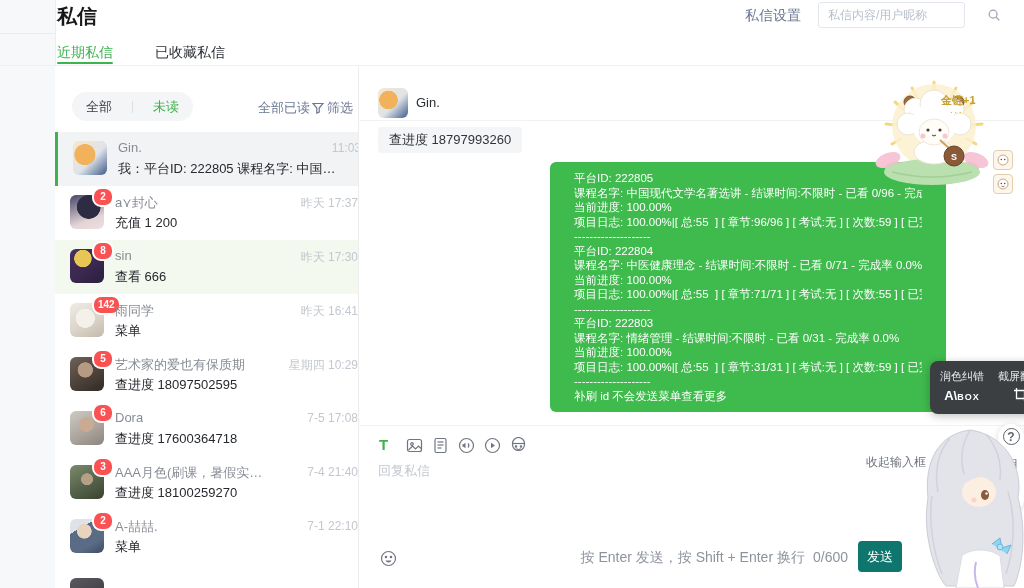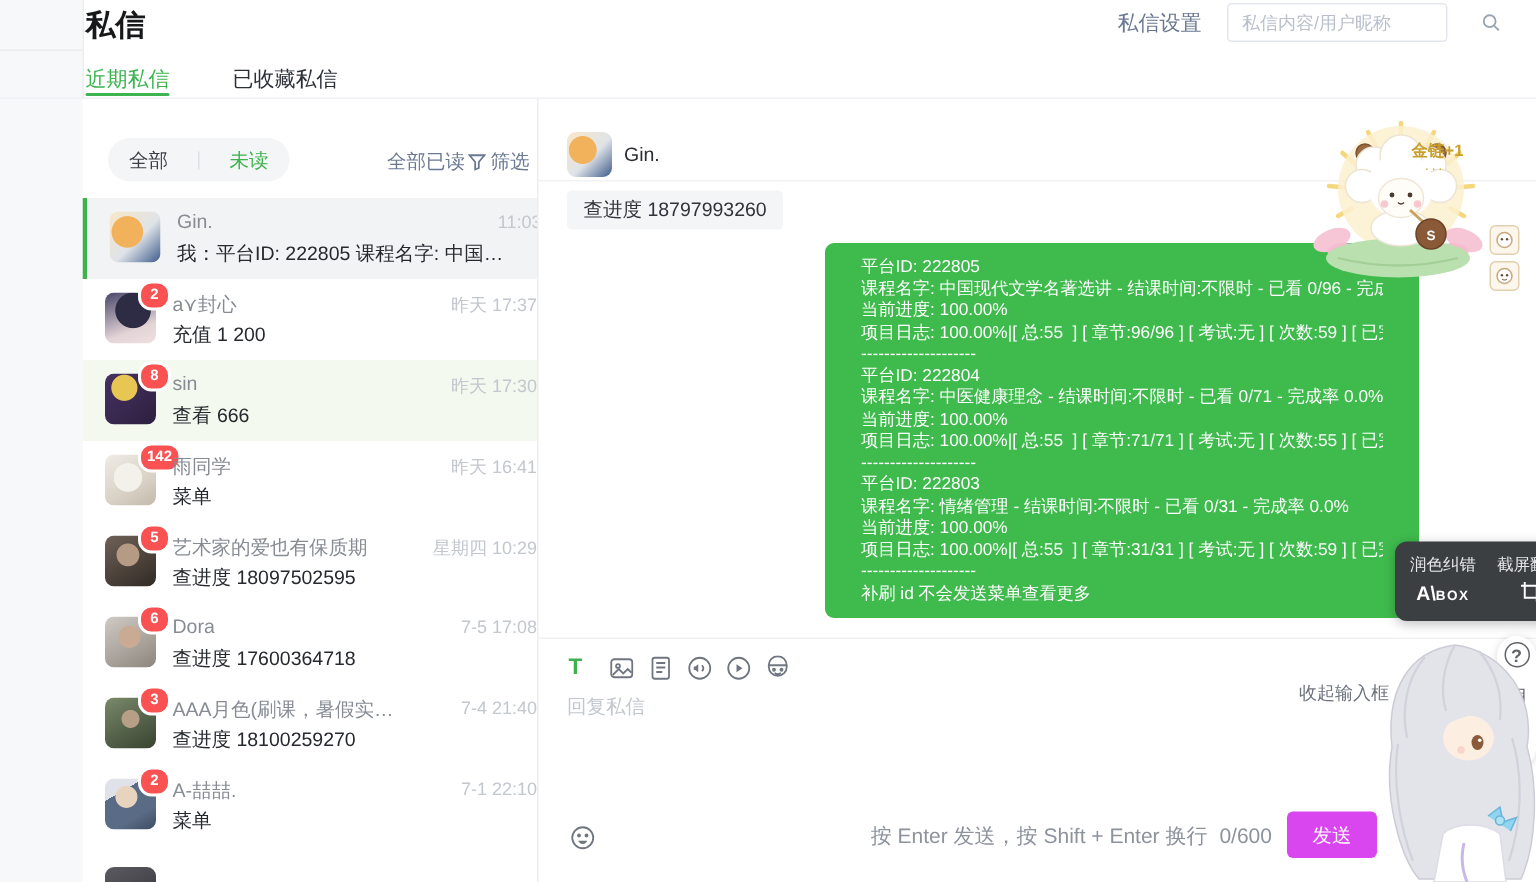--- a/index.html
+++ b/index.html
@@ -64,21 +64,21 @@
 
   .composer-divider{left:358px;top:425px;width:666px;height:1px;background:#f0f1f3;}
   .tb-ico{top:437px;width:17px;height:17px;cursor:pointer;}
   .tb-T{left:379px;top:436px;font-size:15px;font-weight:700;color:#3db24d;cursor:pointer;line-height:17px;}
   .collapse-link{left:866px;top:438px;font-size:12px;color:#6e747e;cursor:pointer;margin-top:16px;}
   .reply-input{left:376px;top:458px;width:470px;height:78px;border:0;outline:0;resize:none;font-size:13px;color:#333;font-family:inherit;background:transparent;padding:4px 0 0 2px;}
   .reply-input::placeholder{color:#c3c7cf;}
   .emoji-btn{left:380px;top:550px;width:17px;height:17px;cursor:pointer;}
   .composer-hint{left:358px;top:549px;width:490px;text-align:right;font-size:14px;color:#8d939d;}
   .composer-hint .cnt{margin-left:8px;}
-  .send-btn{left:858px;top:541px;width:60px;height:31px;background:#d946ef;border-radius:4px;color:#fff;font-size:13px;text-align:center;line-height:31px;cursor:pointer;}
+  .send-btn{left:858px;top:541px;width:44px;height:31px;background:#0f766e;border-radius:4px;color:#fff;font-size:13px;text-align:center;line-height:31px;cursor:pointer;}
 
   
   .sheep-wrap{left:852px;top:80px;width:160px;height:110px;z-index:3;pointer-events:none;}
   .sheep-caption{left:941px;top:93px;font-size:11px;font-weight:700;color:#c9a02e;z-index:3;}
   .sheep-caption-dots{left:950px;top:105px;font-size:9px;color:#c9a02e;z-index:3;letter-spacing:2px;}
   .mini-sticker{left:993px;width:18px;height:18px;border-radius:4px;background:#fdf6ec;border:1px solid #e3cfae;z-index:3;display:flex;align-items:center;justify-content:center;}
   .ms1{top:150px;} .ms2{top:174px;}
 
   .ext-panel{left:930px;top:361px;width:170px;height:53px;background:#3b3f42;border-radius:8px 0 0 8px;z-index:7;display:flex;padding:8px 0 0 8px;box-sizing:border-box;gap:10px;box-shadow:0 2px 8px rgba(0,0,0,.25);}
   .ext-col{width:48px;text-align:center;cursor:pointer;}

